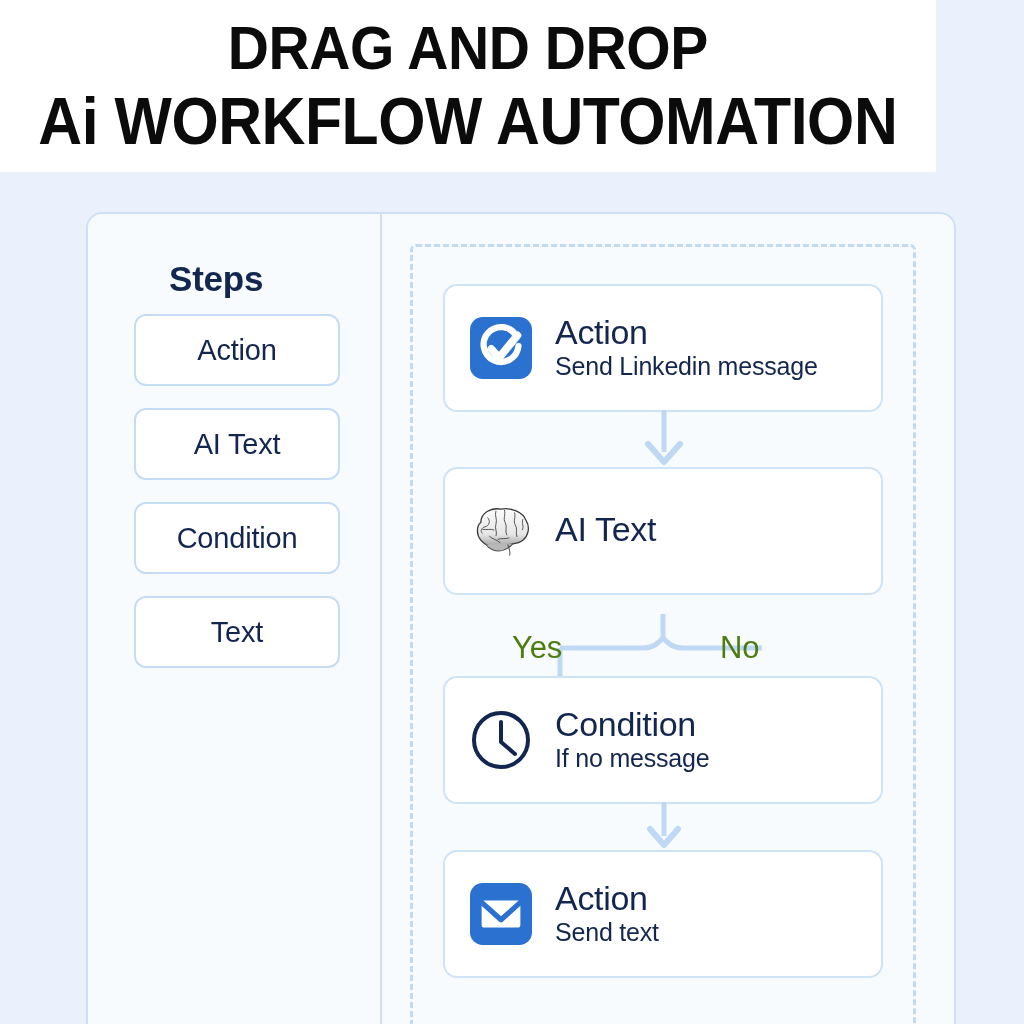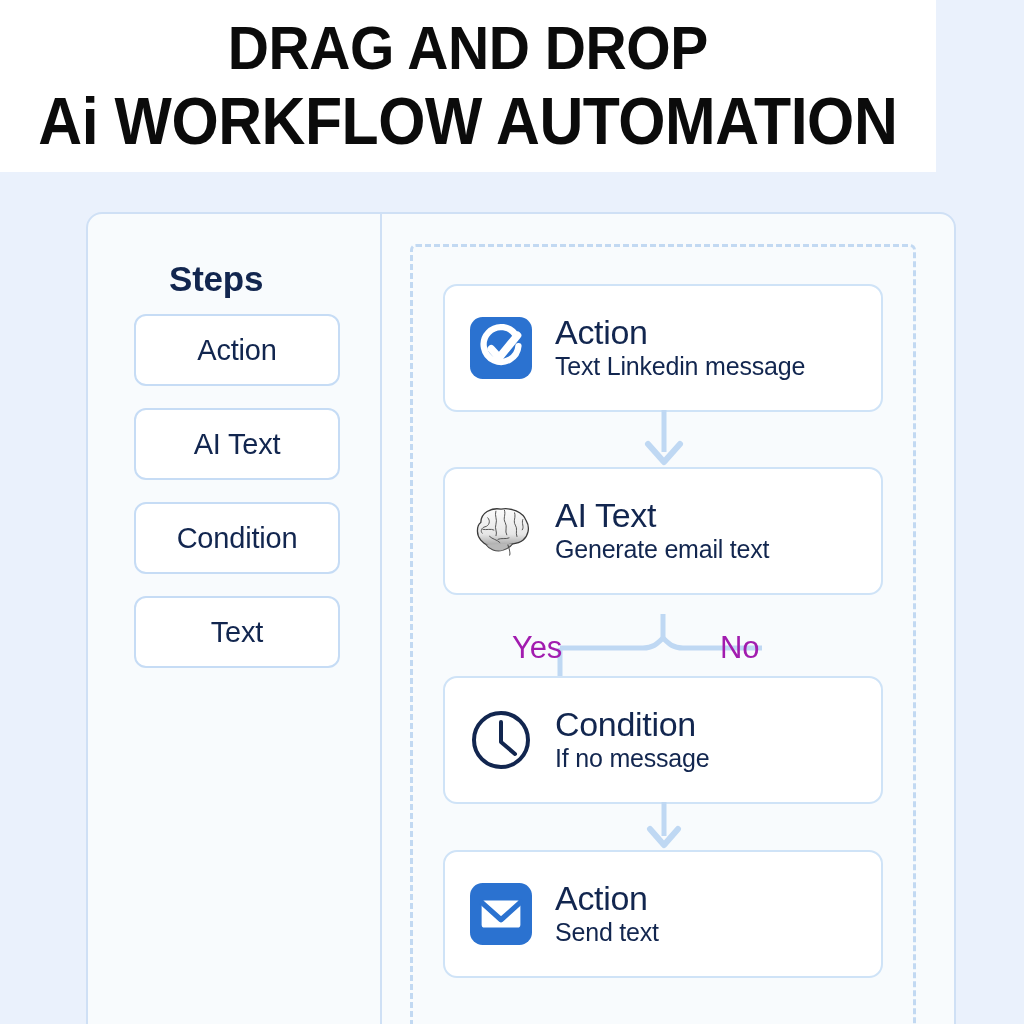--- a/index.html
+++ b/index.html
@@ -178,21 +178,21 @@
   .branch {
     position: absolute;
     left: 26px;
     top: 400px;
     width: 506px;
     height: 68px;
   }
   .branch-label {
     position: absolute;
     font-size: 31px;
-    color: #a21caf;
+    color: #4d7c0f;
     letter-spacing: -0.2px;
     top: 16px;
   }
   .label-yes { left: 102px; }
   .label-no  { left: 310px; }
 </style>
 </head>
 <body>
 
 <div class="page">
@@ -228,21 +228,21 @@
       <div class="node node-1">
         <div class="node-icon">
           <svg width="62" height="62" viewBox="0 0 64 64">
             <rect x="0" y="0" width="64" height="64" rx="13" ry="13" fill="#2b72d0"></rect>
             <path d="M48 20 A18 18 0 1 0 50 30" fill="none" stroke="#ffffff" stroke-width="6.5" stroke-linecap="round"></path>
             <path d="M22 33 L30 42 L49 19" fill="none" stroke="#ffffff" stroke-width="8" stroke-linecap="round" stroke-linejoin="round"></path>
           </svg>
         </div>
         <div class="node-text">
           <div class="node-title">Action</div>
-          <div class="node-sub">Text Linkedin message</div>
+          <div class="node-sub">Send Linkedin message</div>
         </div>
       </div>
 
       <div class="connector conn-1">
         <svg width="100" height="60" viewBox="0 0 100 60">
           <path d="M50 0 L50 42" stroke="#bfd8f3" stroke-width="5" fill="none"></path>
           <path d="M34 34 L50 52 L66 34" stroke="#bfd8f3" stroke-width="6" fill="none" stroke-linecap="round" stroke-linejoin="round"></path>
         </svg>
       </div>
 
@@ -266,21 +266,20 @@
               <path d="M54 8 C56 14 52 18 55 23 C58 27 55 32 57 37"></path>
               <path d="M64 16 C62 21 66 25 63 29"></path>
               <path d="M16 28 C21 29 26 27 30 29"></path>
               <path d="M34 40 C39 38 44 40 48 38"></path>
               <path d="M24 36 C28 40 33 40 37 44"></path>
             </g>
           </svg>
         </div>
         <div class="node-text">
           <div class="node-title">AI Text</div>
-          <div class="node-sub">Generate email text</div>
         </div>
       </div>
 
       <div class="branch">
         <svg width="506" height="68" viewBox="0 0 506 68">
           <path d="M253 0 L253 24" stroke="#bfd8f3" stroke-width="5" fill="none"></path>
           <path d="M253 24 C247 30 243 34 233 34 L150 34" stroke="#bfd8f3" stroke-width="5" fill="none"></path>
           <path d="M253 24 C259 30 263 34 273 34 L352 34" stroke="#bfd8f3" stroke-width="5" fill="none"></path>
           <path d="M150 34 L150 68" stroke="#bfd8f3" stroke-width="5" fill="none"></path>
         </svg>

